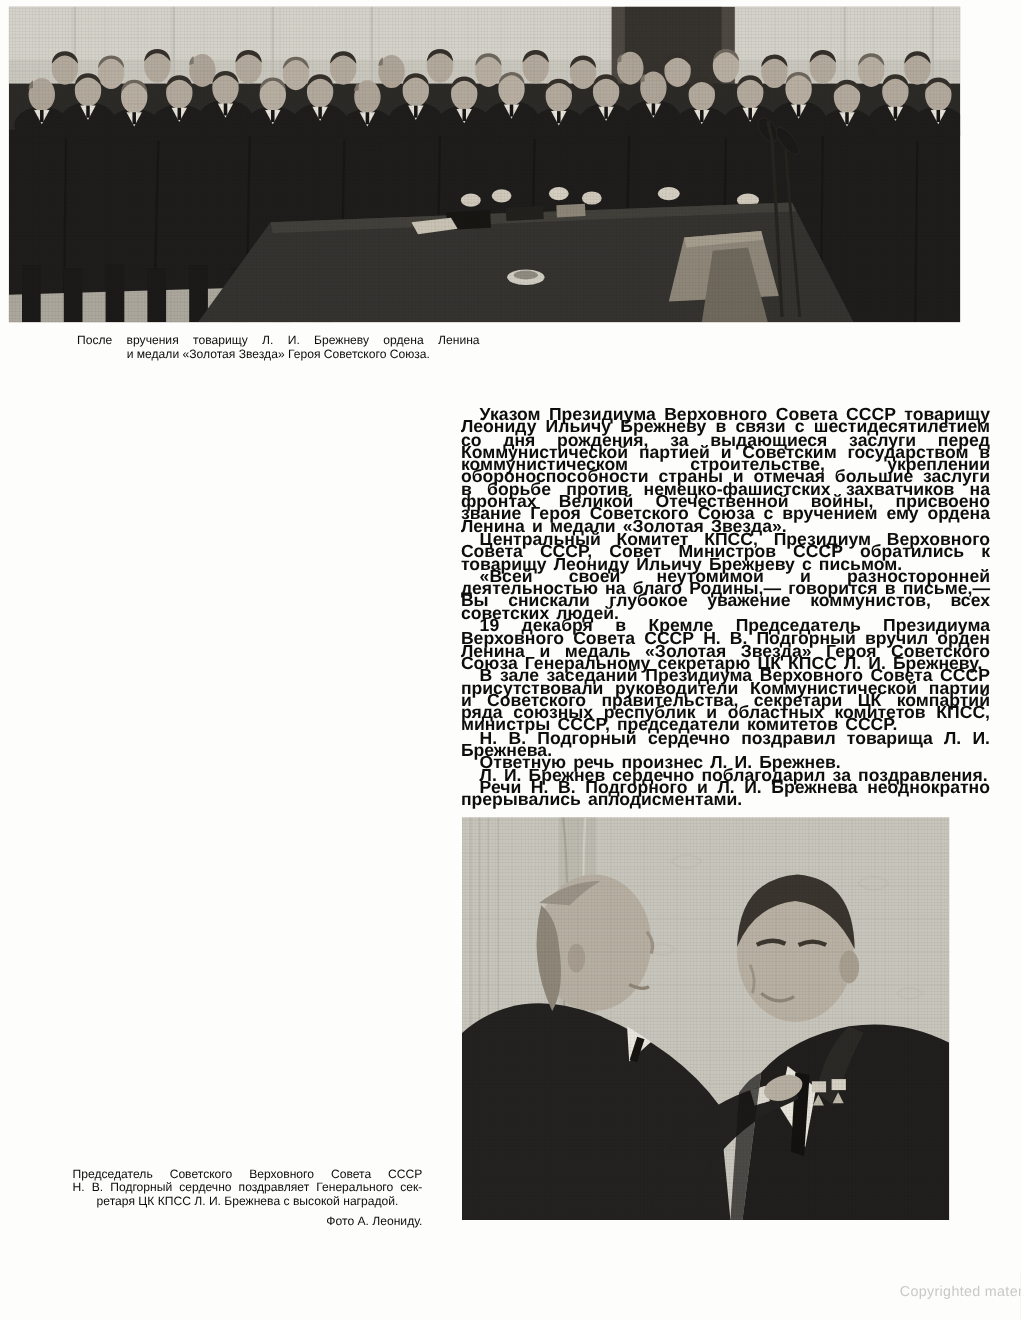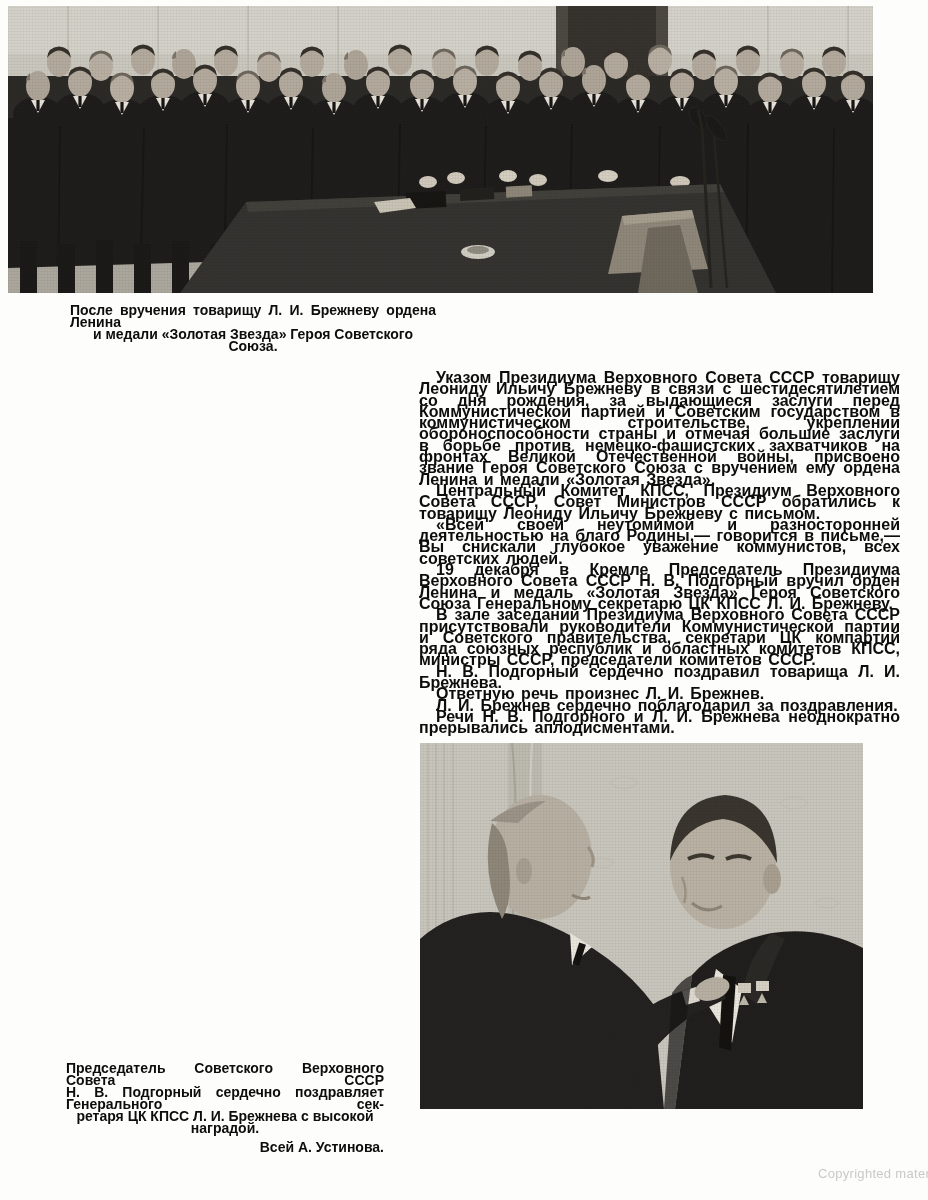--- a/index.html
+++ b/index.html
@@ -3,21 +3,21 @@
 <meta charset="utf-8">
 <style>
   html,body{margin:0;padding:0;background:#e8e8e8;}
   .page{position:relative;width:928px;height:1200px;background:#fdfdfb;overflow:hidden;
         font-family:"Liberation Sans",sans-serif;color:#111;}
   .photo{position:absolute;overflow:hidden;background:#c9c6be;}
   .photo svg{display:block;width:100%;height:100%;}
   .grain::after{content:"";position:absolute;inset:0;pointer-events:none;
     background-image:repeating-linear-gradient(0deg,rgba(0,0,0,.035) 0 1px,rgba(255,255,255,0) 1px 3px),
                      repeating-linear-gradient(90deg,rgba(0,0,0,.03) 0 1px,rgba(255,255,255,0) 1px 3px);}
-  .caption{position:absolute;font-weight:bold;font-size:14px;line-height:12px;color:#0d0d0d;}
+  .caption{position:absolute;font-weight:normal;font-size:11px;line-height:12px;color:#0d0d0d;}
   .cap-just{text-align:justify;text-align-last:justify;}
   .cap-center{text-align:center;}
   .cap-right{text-align:right;margin-top:7px;}
   .headline{position:absolute;left:64px;top:448px;width:330px;}
   .headline-line{font-weight:700;font-size:45px;line-height:64.6px;letter-spacing:.5px;
     transform:scaleX(.82);transform-origin:left center;white-space:nowrap;color:#0a0a0a;}
   .article{position:absolute;left:419px;top:372px;width:481px;
     font-weight:bold;font-size:16px;line-height:11.3px;text-align:justify;word-spacing:2px;color:#0d0d0d;}
   .article p{margin:0;text-indent:17px;}
   .watermark{position:absolute;left:818px;top:1166px;font-size:13px;color:#c9c9c9;
@@ -291,18 +291,18 @@
       </g>
 
       <path d="M244,366 L252,250 Q262,236 272,232 L255,366 Z" fill="#171614" opacity=".7"></path>
     </svg>
   </div>
 
   <div class="caption" style="left:66px;top:1062px;width:318px;">
     <div class="cap-just">Председатель Советского Верховного Совета СССР</div>
     <div class="cap-just">Н. В. Подгорный сердечно поздравляет Генерального сек-</div>
     <div class="cap-center">ретаря ЦК КПСС Л. И. Брежнева с высокой наградой.</div>
-    <div class="cap-right">Всей А. Устинова.</div>
+    <div class="cap-right">Фото А. Леониду.</div>
   </div>
 
   <div class="watermark">Copyrighted material</div>
 
 </div>
 
 </body></html>

